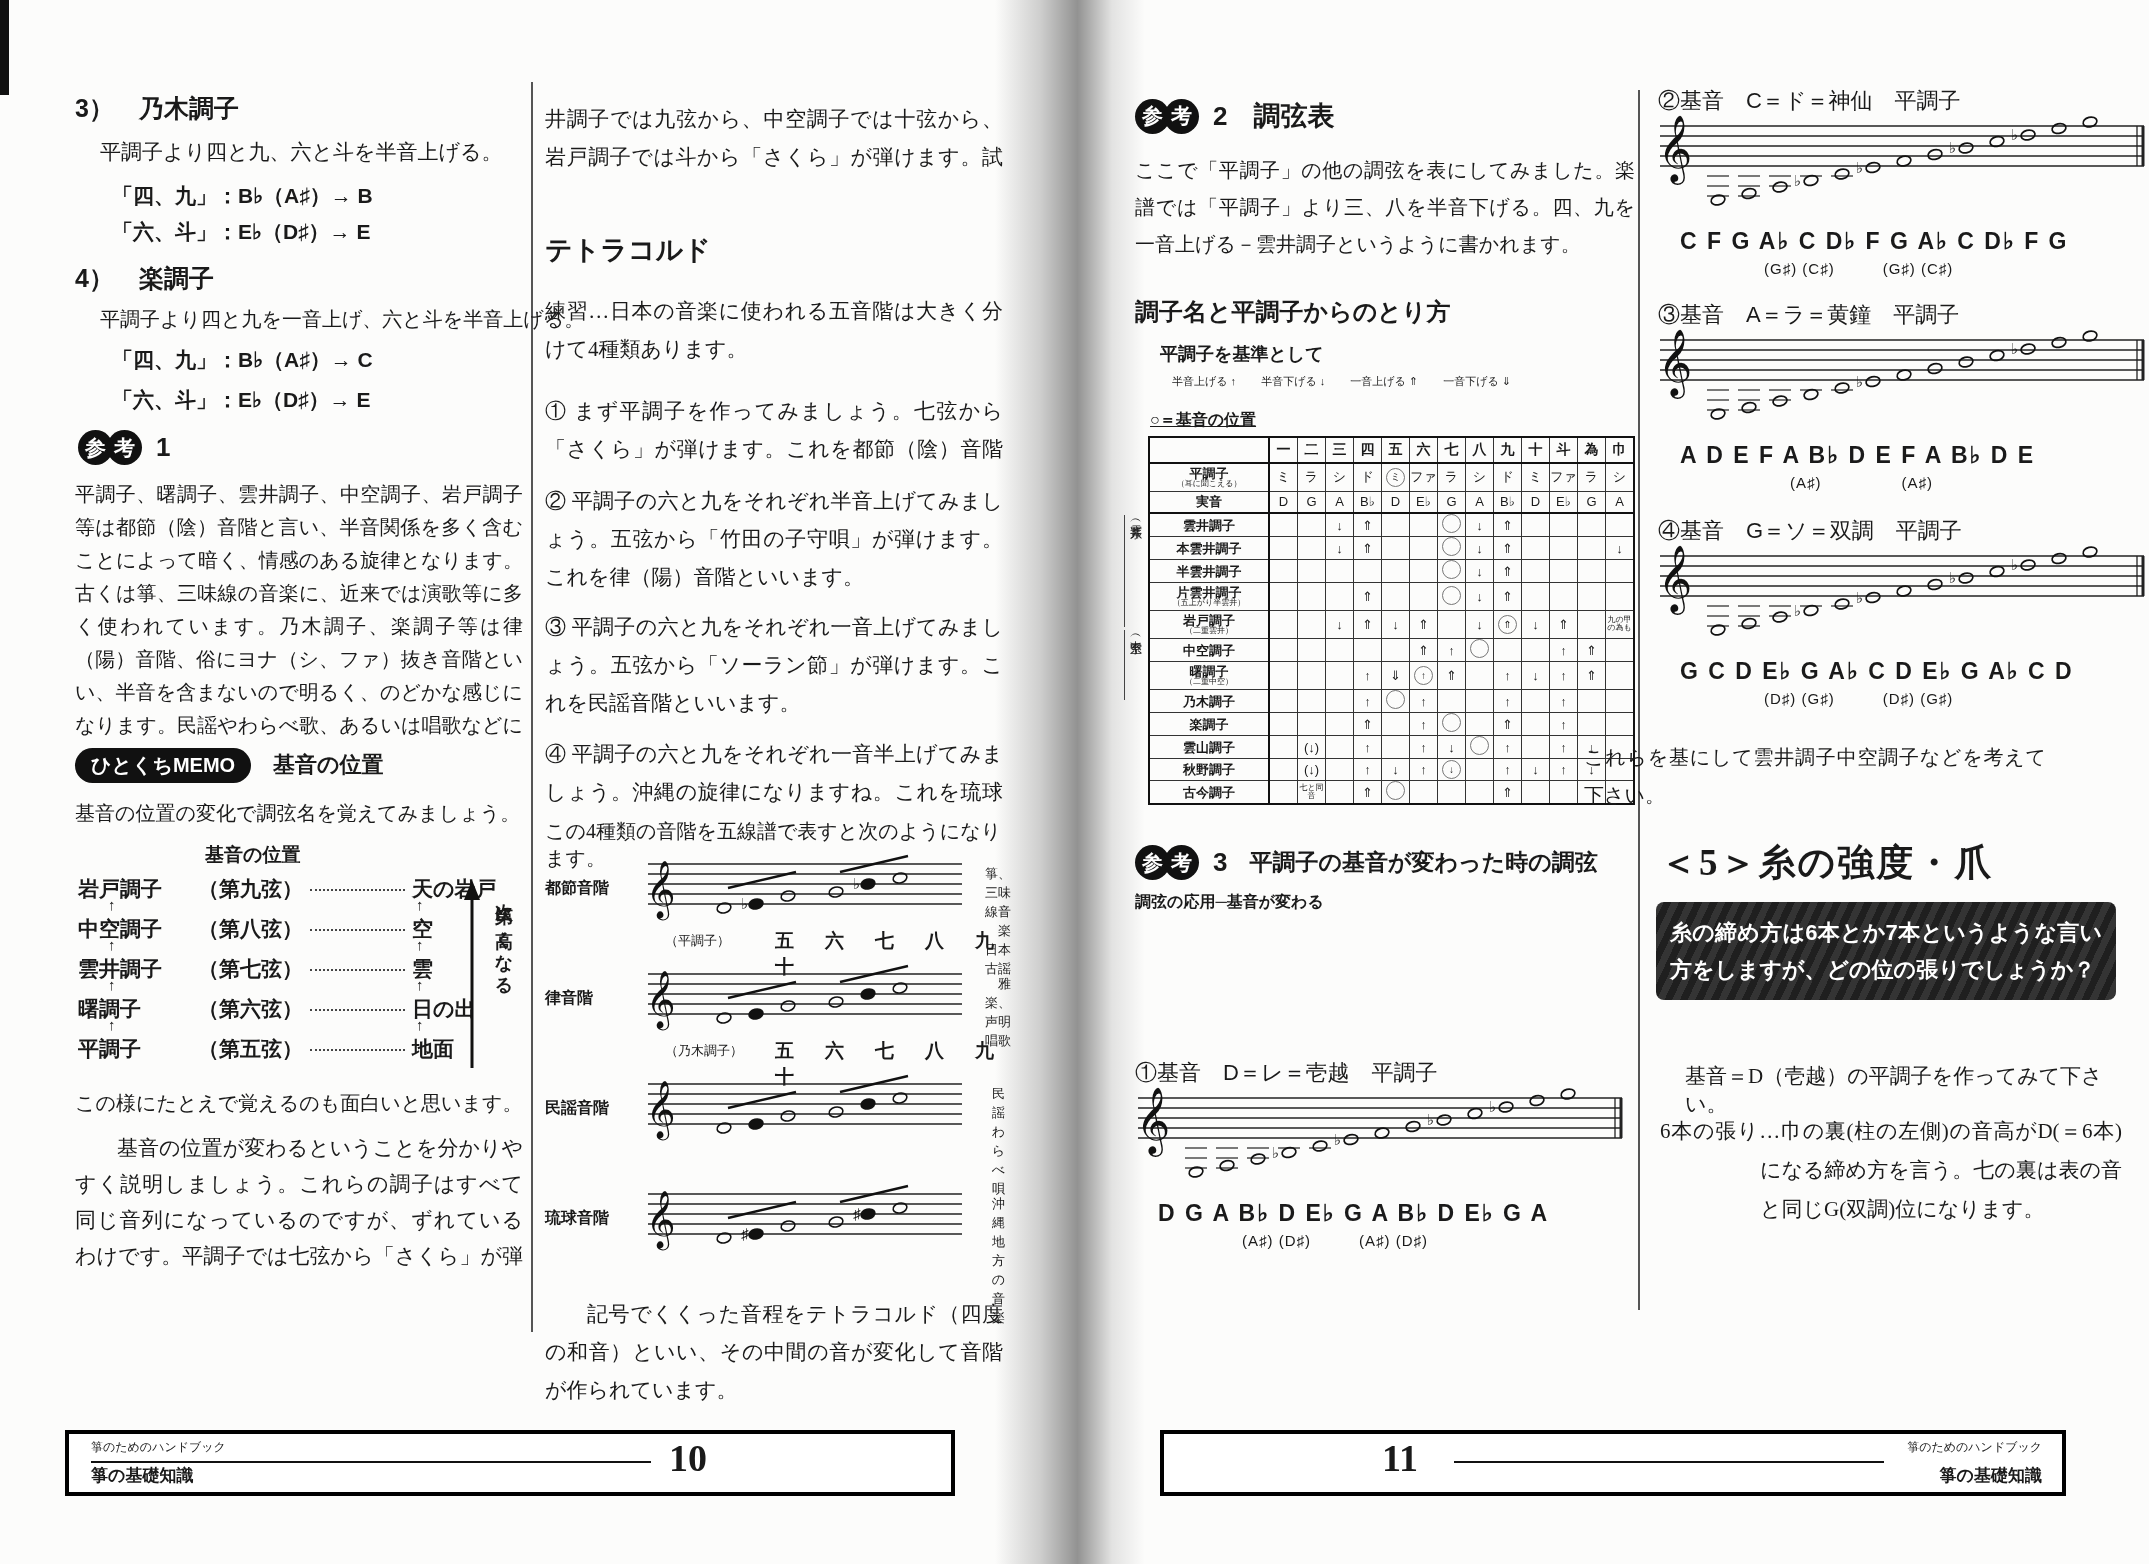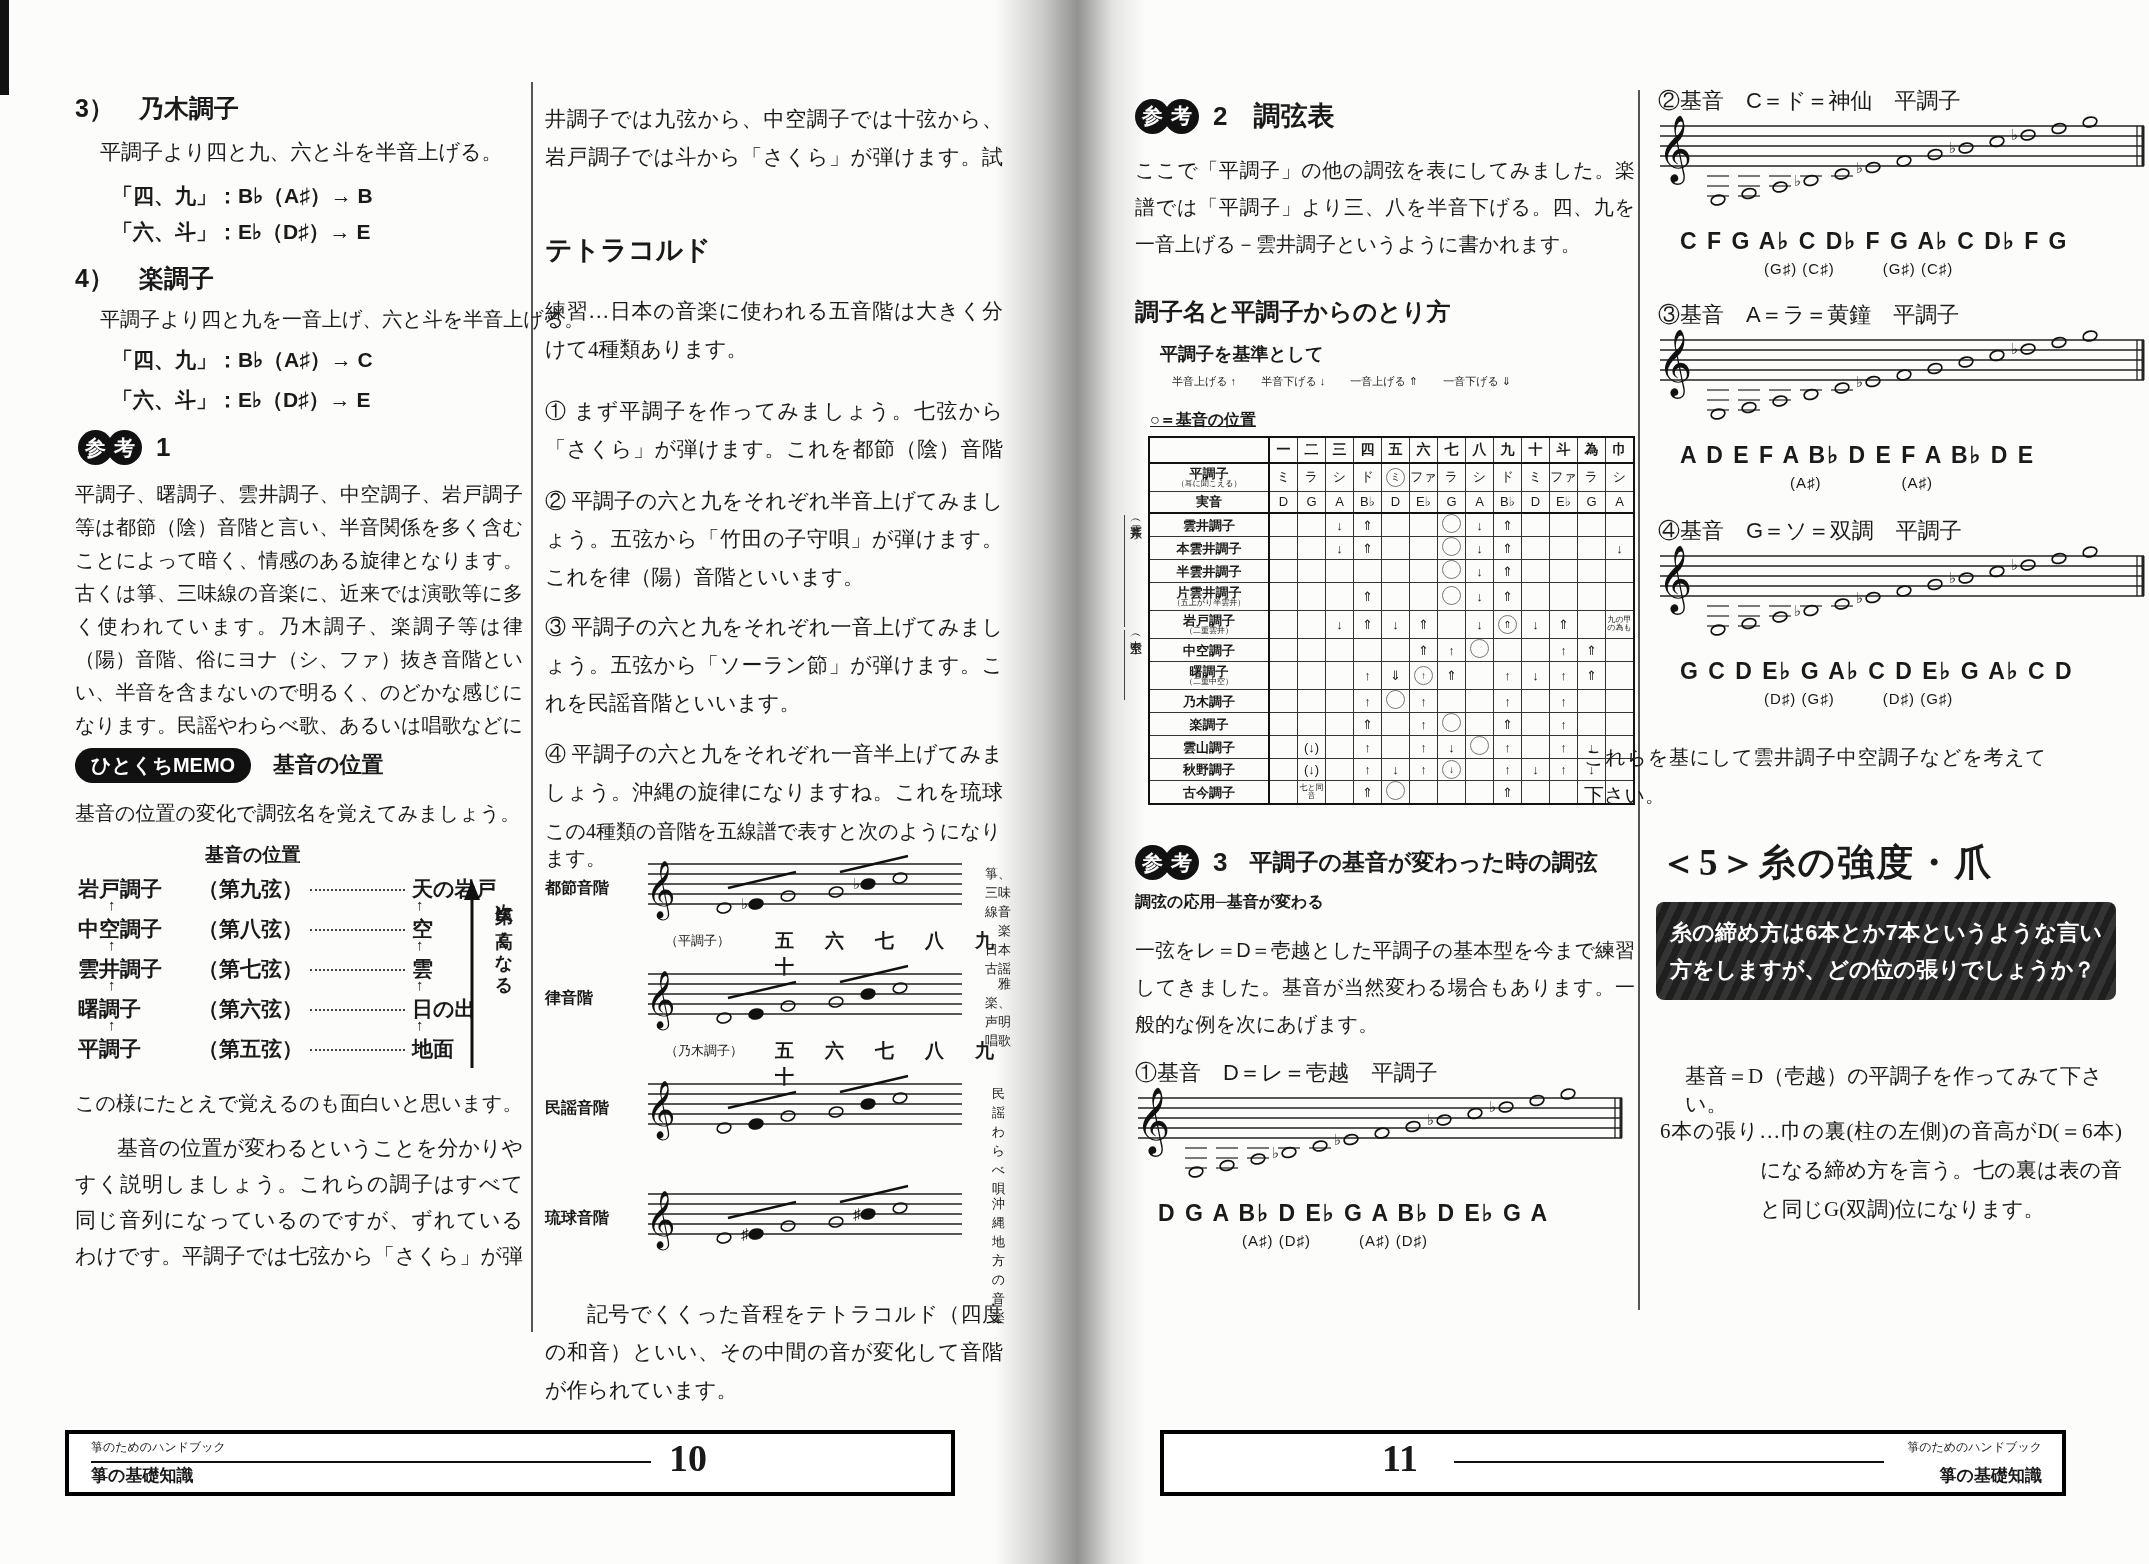--- a/index.html
+++ b/index.html
@@ -533,21 +533,20 @@
   <div class="abs grp" style="left:1124px;top:515px;height:112px;">（雲井系）</div>
   <div class="abs grp" style="left:1124px;top:630px;height:70px;">（中空系）</div>
 
   <div class="abs refbadge" style="left:1135px;top:845px;">
     <span class="refc">参</span>
       <span class="refc">考</span>
       <span class="refnum">3</span>
     <span class="sans b" style="font-size:23px;margin-left:22px;">平調子の基音が変わった時の調弦</span>
   </div>
   <div class="abs sans b" style="left:1135px;top:892px;font-size:16px;">調弦の応用─基音が変わる</div>
-  <div class="abs sans just" style="left:1135px;top:932px;width:500px;height:112px;font-size:20px;line-height:37px;">一弦をレ＝D＝壱越とした平調子の基本型を今まで練習してきました。基音が当然変わる場合もあります。一般的な例を次にあげます。</div>
 
   <div class="abs caption" style="left:1135px;top:1058px;">①基音　D＝レ＝壱越　平調子</div>
   <div class="abs" id="staff1-svg" style="left:1130px;top:1080px;"><svg width="500" height="118" viewBox="0 0 500 118">
         <line x1="8" y1="18" x2="492" y2="18" stroke="#222" stroke-width="1.3"></line>
         <line x1="8" y1="28" x2="492" y2="28" stroke="#222" stroke-width="1.3"></line>
         <line x1="8" y1="38" x2="492" y2="38" stroke="#222" stroke-width="1.3"></line>
         <line x1="8" y1="48" x2="492" y2="48" stroke="#222" stroke-width="1.3"></line>
         <line x1="8" y1="58" x2="492" y2="58" stroke="#222" stroke-width="1.3"></line>
         <line x1="485" y1="18" x2="485" y2="58" stroke="#222" stroke-width="1.3"></line>
         <line x1="491" y1="18" x2="491" y2="58" stroke="#222" stroke-width="3"></line>

